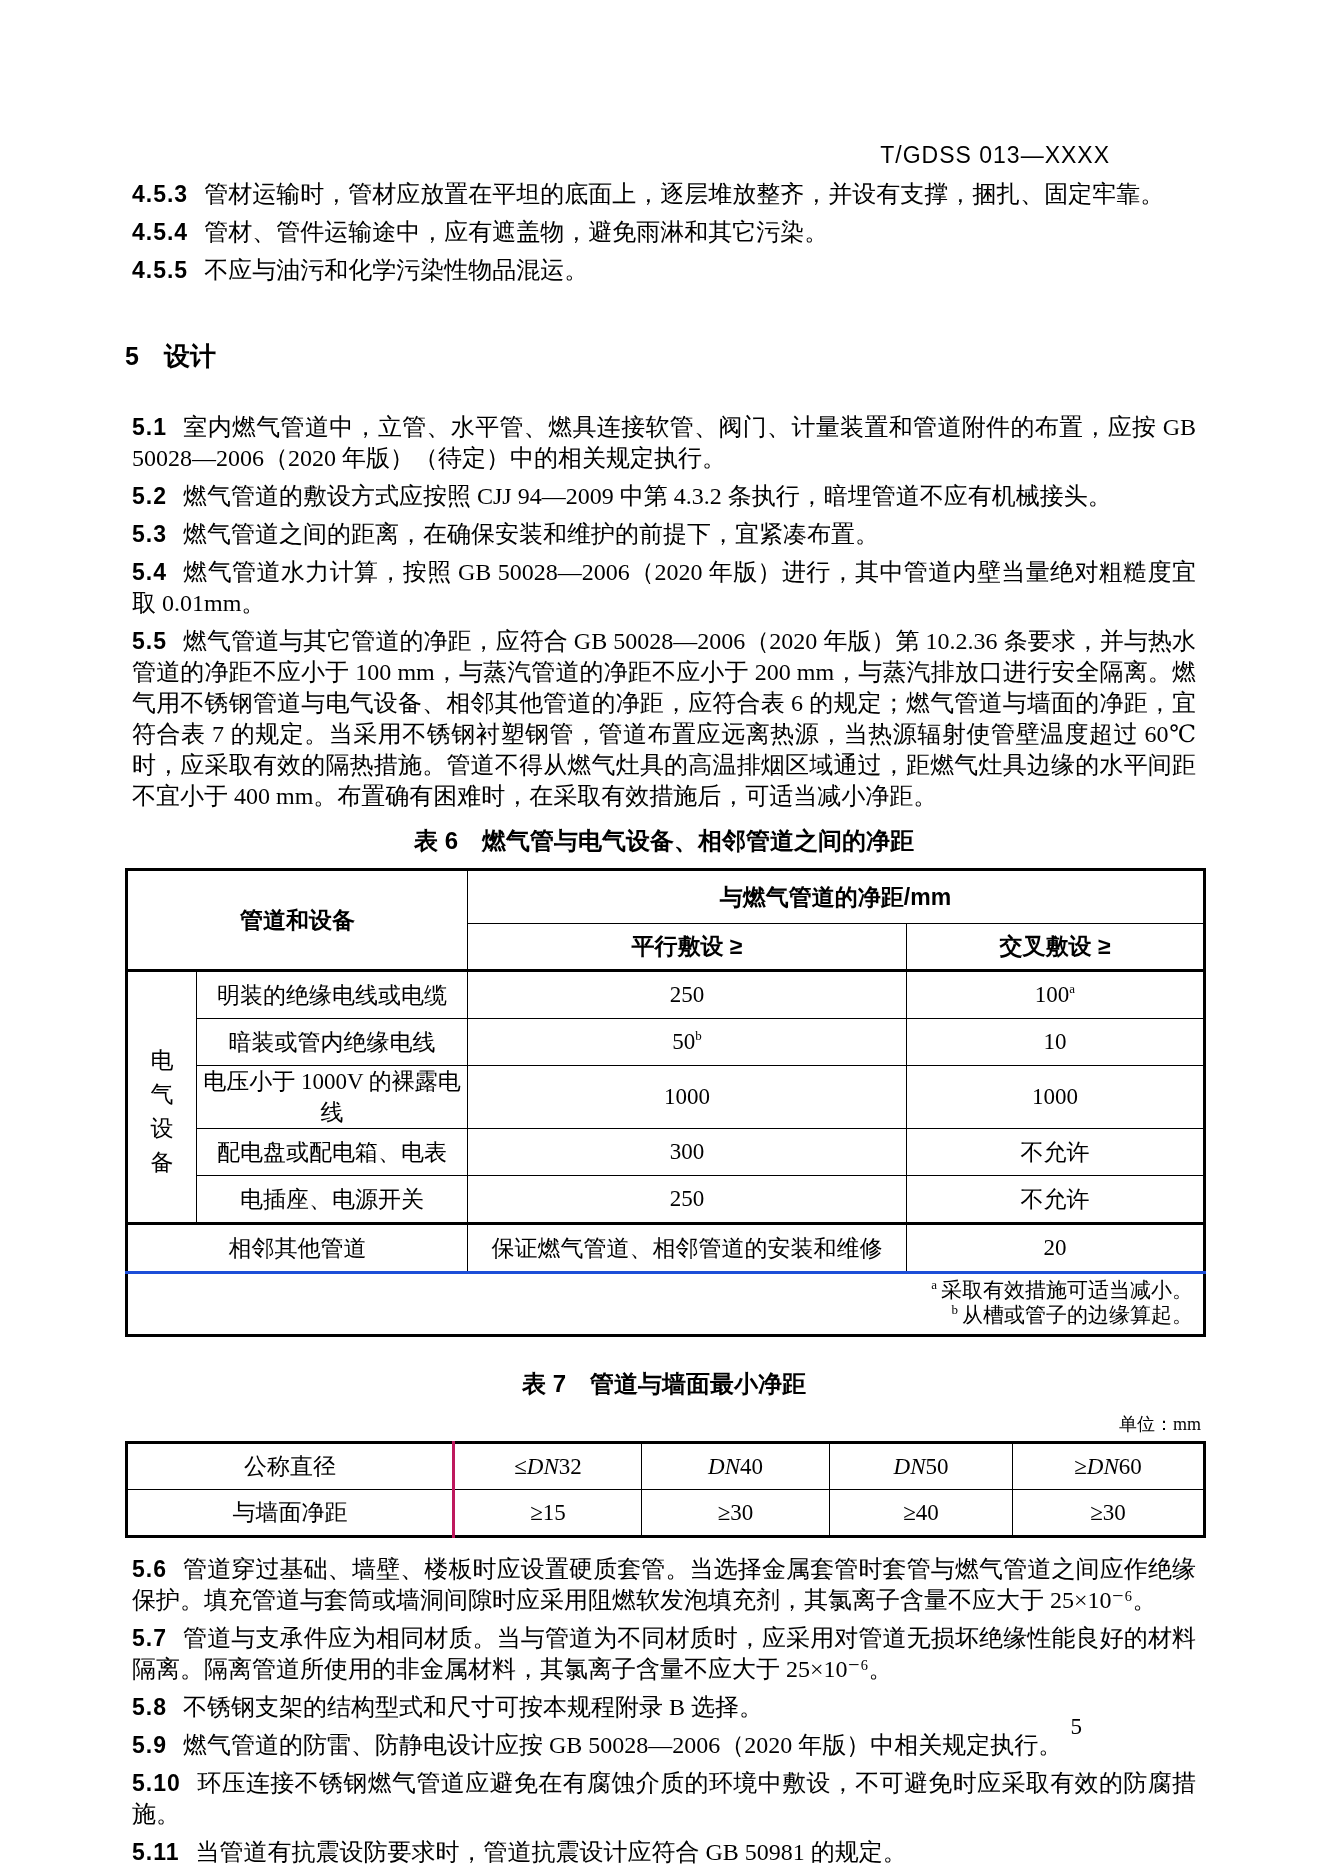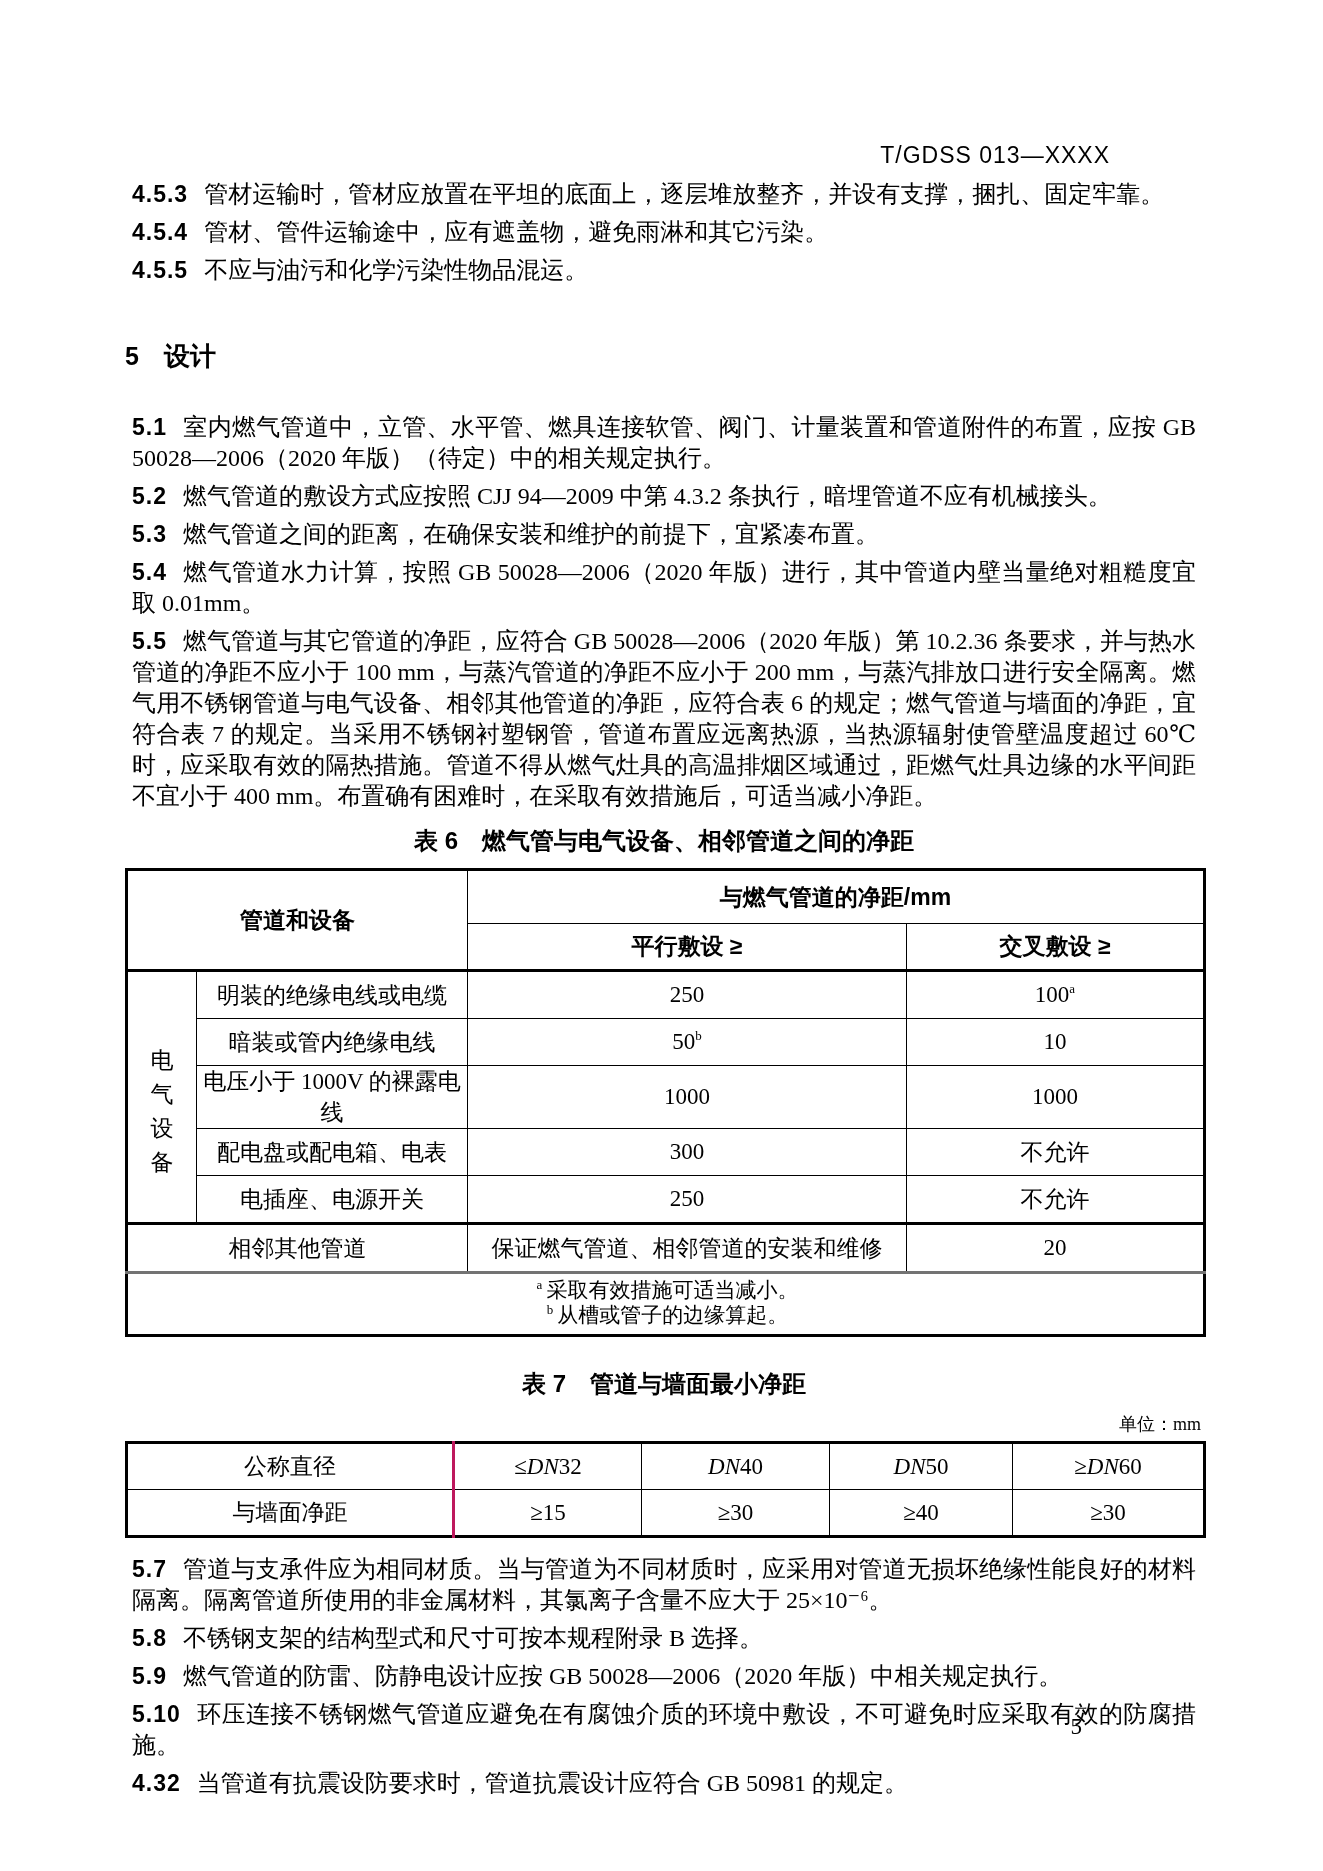--- a/index.html
+++ b/index.html
@@ -42,22 +42,22 @@
   tr.h1 td{height:52px;}
   tr.h2 td{height:45px;}
   tr.body td{height:46px;}
   tr.thick-top td{border-top:3px solid #000;}
   td.vlabel{width:70px;padding:0;}
   td.vlabel span{
     display:inline-block;writing-mode:vertical-lr;text-orientation:upright;
     letter-spacing:34px;font-size:23px;line-height:1;margin-top:8px;
   }
   td.fnote{
-    text-align:center;font-size:21px;line-height:25px;padding:4px 10px 6px 14px;
-    border-top:3px solid #737373;
+    text-align:right;font-size:21px;line-height:25px;padding:4px 10px 6px 14px;
+    border-top:3px solid #1d4ed8;
   }
   sup{font-size:13px;vertical-align:super;line-height:0;}
   td.fnote sup{margin-right:4px;}
   i.dn{font-style:italic;font-family:"Liberation Serif","DejaVu Serif",serif;}
   tr.t7r td{height:45px;}
   table.t7 td.lblcell{border-right:3px solid #be185d;}
   .bottom-clauses{margin-top:16px;}
   .page-num{
     position:absolute;top:1714px;right:150px;font-size:23px;
     font-family:"Liberation Serif","DejaVu Serif",serif;
@@ -165,24 +165,25 @@
         <td class="lblcell">与墙面净距</td>
         <td>≥15</td>
         <td>≥30</td>
         <td>≥40</td>
         <td>≥30</td>
       </tr>
     </tbody>
       </table>
 
     <div class="bottom-clauses">
+      <p class="cl"><span class="cnum">5.6</span><span>管道穿过基础、墙壁、楼板时应设置硬质套管。当选择金属套管时套管与燃气管道之间应作绝缘保护。填充管道与套筒或墙洞间隙时应采用阻燃软发泡填充剂，其氯离子含量不应大于 25×10⁻⁶。</span></p>
       <p class="cl"><span class="cnum">5.7</span><span>管道与支承件应为相同材质。当与管道为不同材质时，应采用对管道无损坏绝缘性能良好的材料隔离。隔离管道所使用的非金属材料，其氯离子含量不应大于 25×10⁻⁶。</span></p>
       <p class="cl"><span class="cnum">5.8</span><span>不锈钢支架的结构型式和尺寸可按本规程附录 B 选择。</span></p>
       <p class="cl"><span class="cnum">5.9</span><span>燃气管道的防雷、防静电设计应按 GB 50028—2006（2020 年版）中相关规定执行。</span></p>
       <p class="cl"><span class="cnum">5.10</span><span>环压连接不锈钢燃气管道应避免在有腐蚀介质的环境中敷设，不可避免时应采取有效的防腐措施。</span></p>
-      <p class="cl"><span class="cnum">4.32</span><span>当管道有抗震设防要求时，管道抗震设计应符合 GB 50981 的规定。</span></p>
+      <p class="cl"><span class="cnum">5.11</span><span>当管道有抗震设防要求时，管道抗震设计应符合 GB 50981 的规定。</span></p>
     </div>
 
   </div>
 
   <div class="page-num">5</div>
 
 </div>
 
 </body></html>

